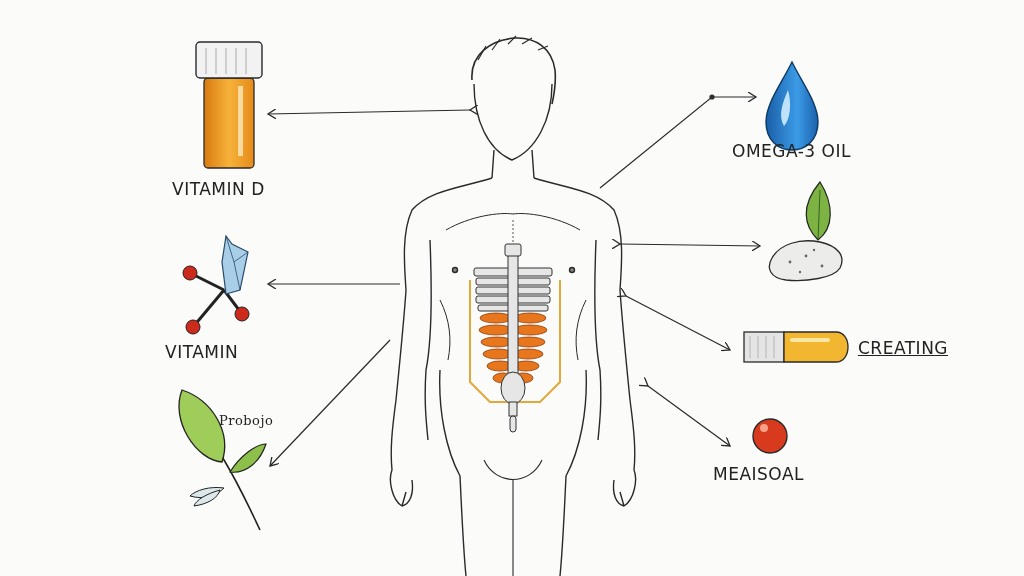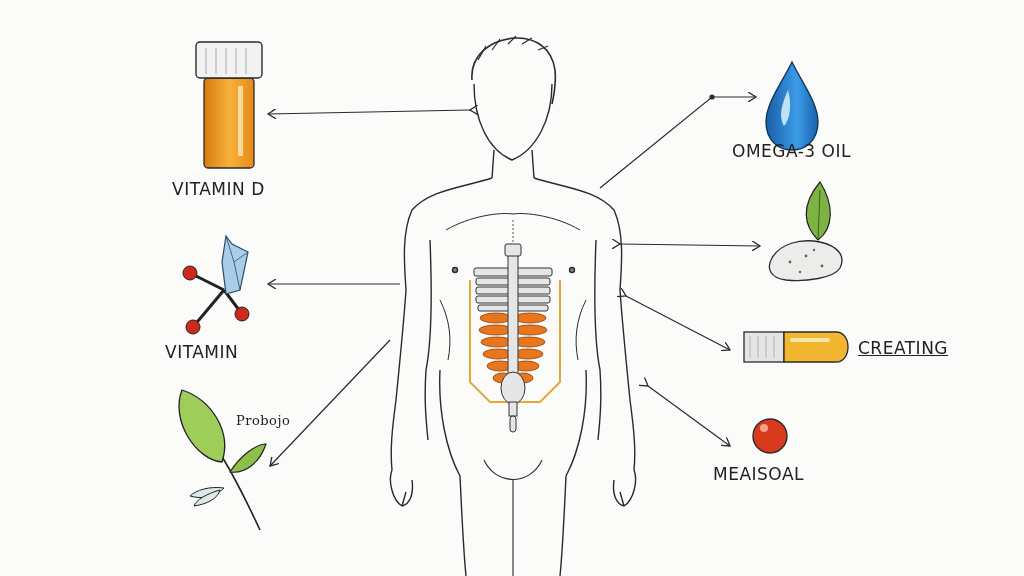--- a/index.html
+++ b/index.html
@@ -167,16 +167,16 @@
   </g>
 
   <g>
     <circle cx="770" cy="436" r="17" fill="#d83a1e" stroke="#2a2a2a" stroke-width="1.4"></circle>
     <circle cx="764" cy="428" r="4" fill="#f6a08a"></circle>
   </g>
 </svg>
 
 <div class="label lbl-lg" style="left:172px;top:179px;">VITAMIN D</div>
 <div class="label lbl-lg" style="left:165px;top:342px;">VITAMIN</div>
-<div class="label lbl-sm" style="left:236px;top:413px;">Probojo</div>
+<div class="label lbl-sm" style="left:219px;top:413px;">Probojo</div>
 <div class="label lbl-lg" style="left:732px;top:141px;">OMEGA-3 OIL</div>
 <div class="label lbl-lg" style="left:858px;top:338px;text-decoration:underline;">CREATING</div>
 <div class="label lbl-lg" style="left:713px;top:464px;">MEAISOAL</div>
 
 </body></html>

